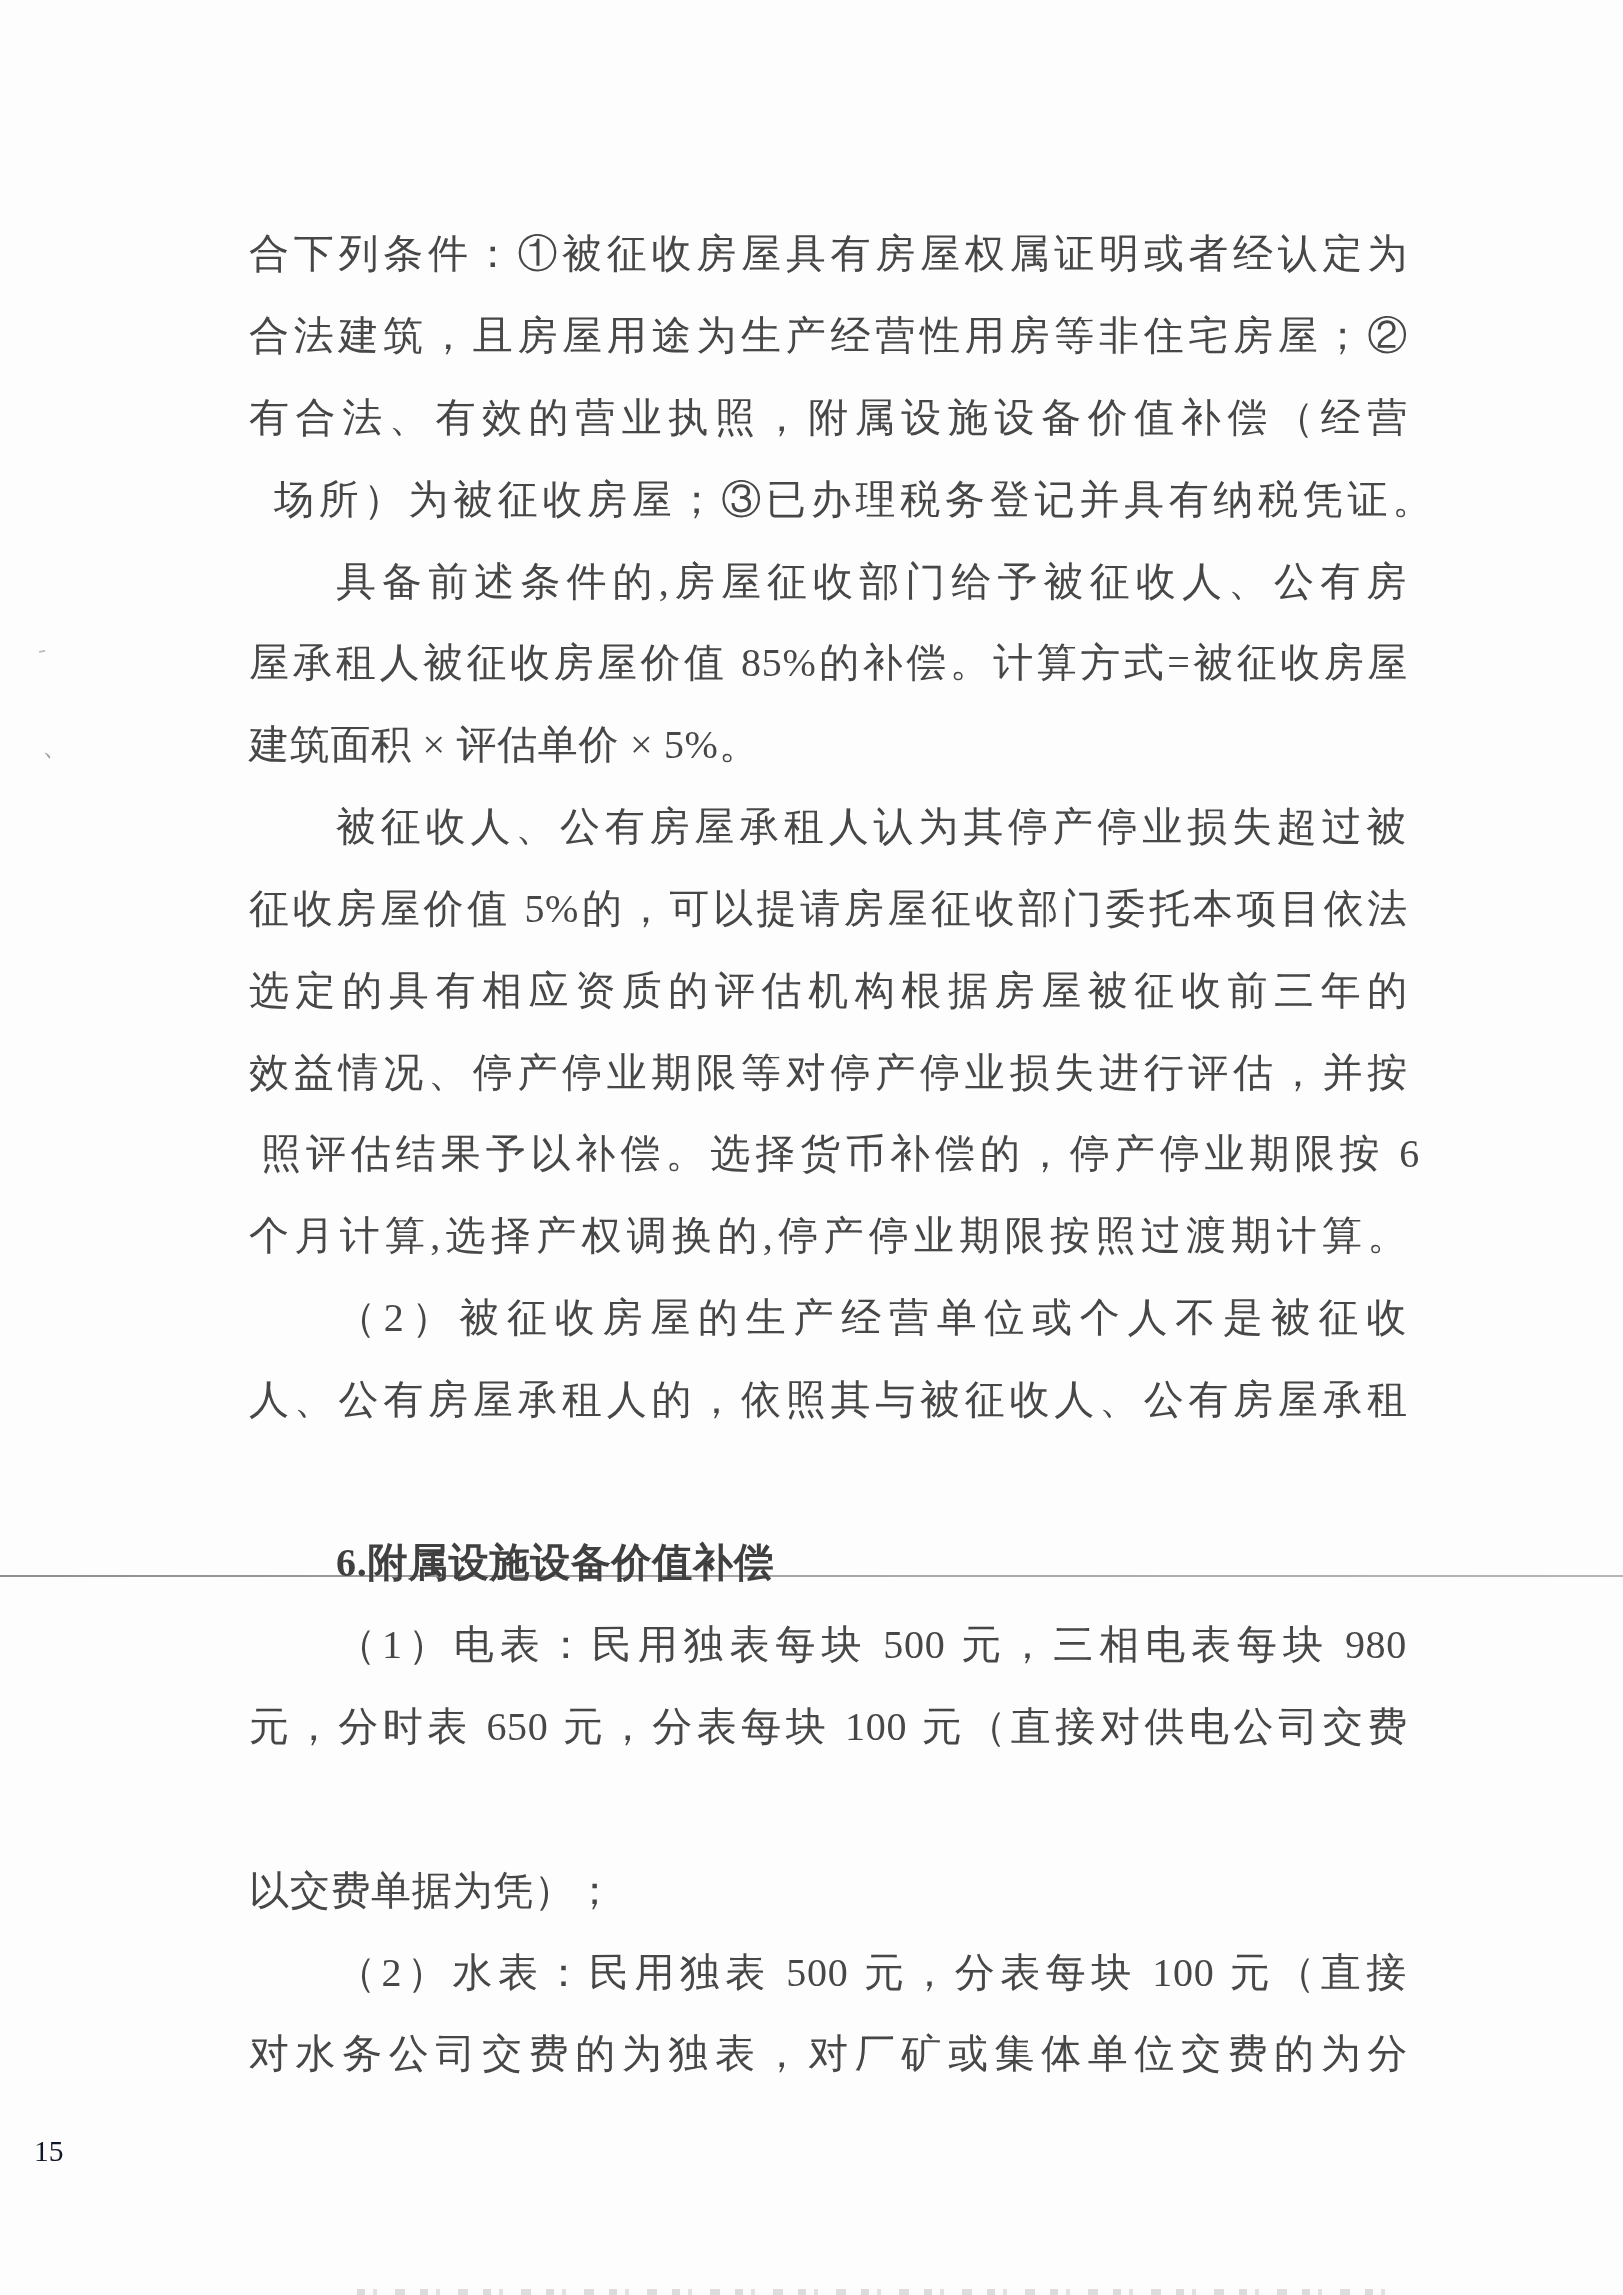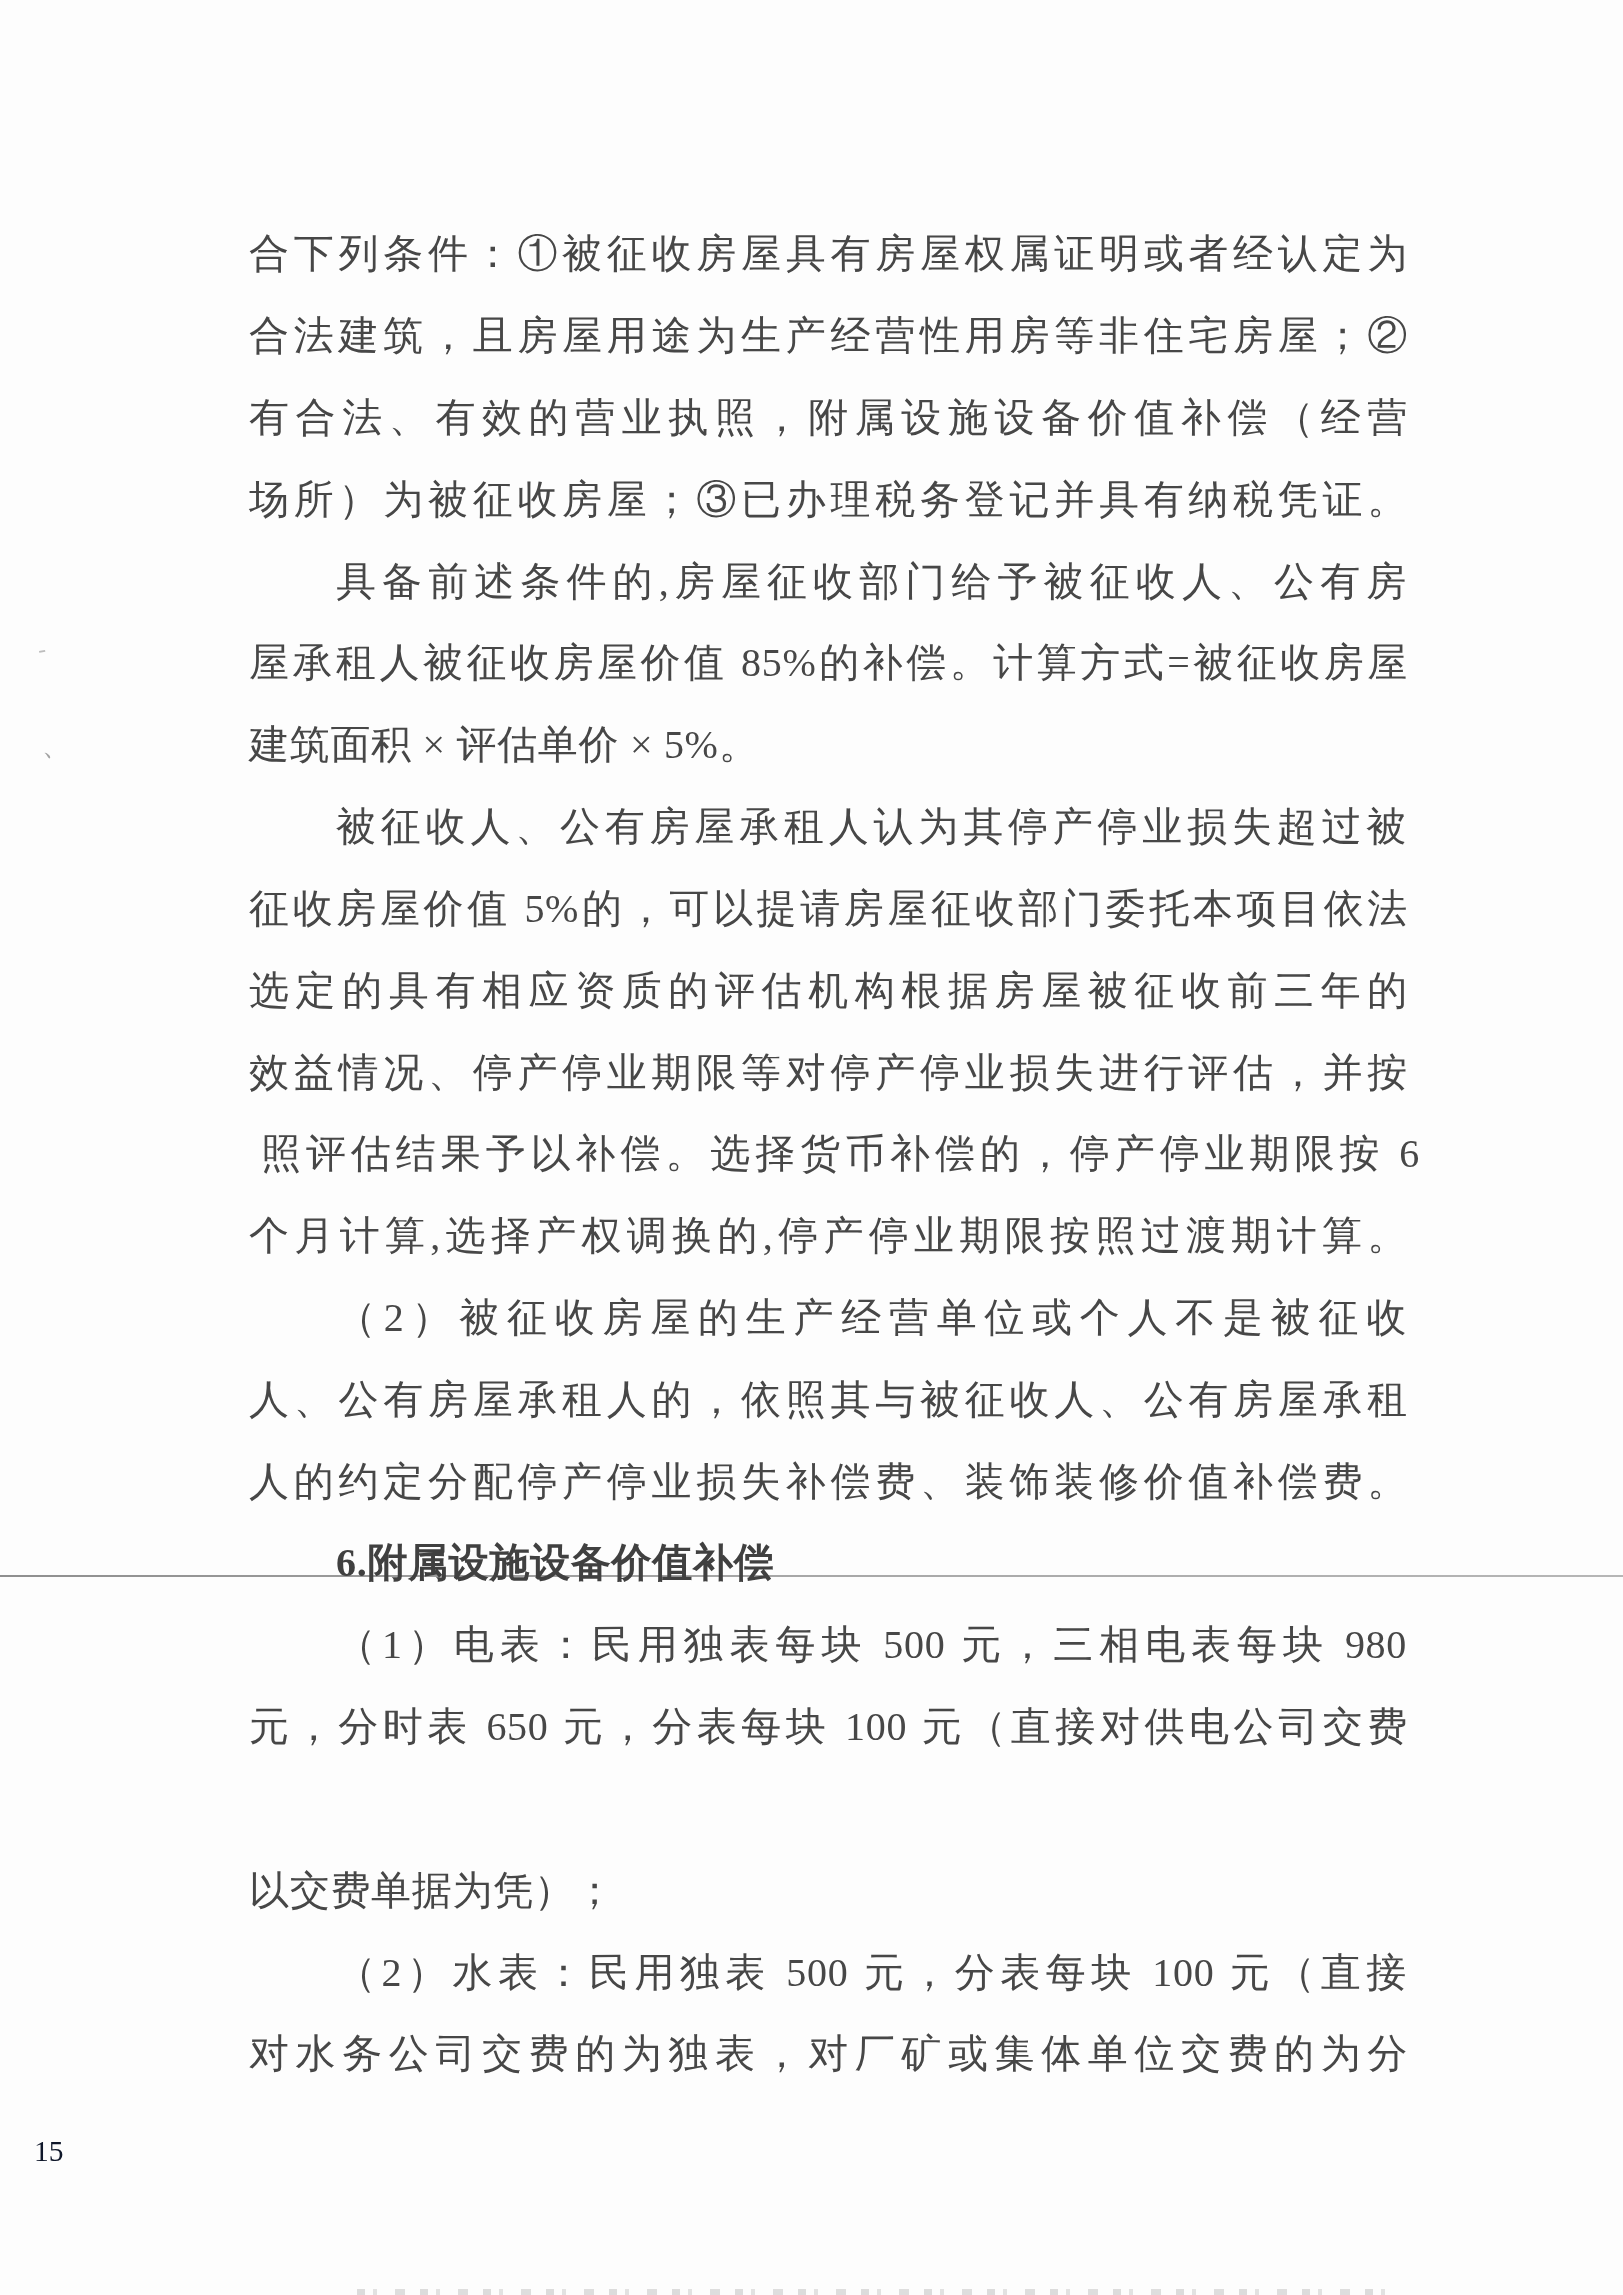--- a/index.html
+++ b/index.html
@@ -17,21 +17,21 @@
     font-size:40px;
     line-height:82px;
     color:#474747;
     text-align:justify;
     text-align-last:justify;
     letter-spacing:0.7px;
   }
   .indent{left:336px;width:1071px;}
   .short{text-align-last:auto;}
   .bold{font-weight:bold;color:#404040;}
-  .l1{top:213px;}  .l2{top:295px;}  .l3{top:377px;}  .l4{top:459px;}
+  .l1{top:213px;}  .l2{top:295px;}  .l3{top:377px;}  .l4{top:459px;margin-left:25px;}
   .l5{top:541px;}  .l6{top:622px;}  .l7{top:704px;} .l8{top:786px;}
   .l9{top:868px;} .l10{top:950px;}.l11{top:1032px;}.l12{top:1113px;margin-left:12px;}
   .l13{top:1195px;}.l14{top:1277px;}.l15{top:1359px;}.l16{top:1441px;}
   .l17{top:1522px;}.l18{top:1604px;}.l19{top:1686px;}.l20{top:1768px;}
   .l21{top:1850px;}.l22{top:1932px;}.l23{top:2013px;}
   .rule{
     position:absolute;
     top:1575px;left:0;width:1623px;height:2px;
     background:linear-gradient(to right,#8f8f8f,#a6a6a6 45%,#b6b6b6);
     z-index:1;
@@ -74,21 +74,20 @@
   <div class="line l6">屋承租人被征收房屋价值 85%的补偿。计算方式=被征收房屋</div>
   <div class="line l7 short">建筑面积 × 评估单价 × 5%。</div>
   <div class="line l8 indent">被征收人、公有房屋承租人认为其停产停业损失超过被</div>
   <div class="line l9">征收房屋价值 5%的，可以提请房屋征收部门委托本项目依法</div>
   <div class="line l10">选定的具有相应资质的评估机构根据房屋被征收前三年的</div>
   <div class="line l11">效益情况、停产停业期限等对停产停业损失进行评估，并按</div>
   <div class="line l12">照评估结果予以补偿。选择货币补偿的，停产停业期限按 6</div>
   <div class="line l13">个月计算,选择产权调换的,停产停业期限按照过渡期计算。</div>
   <div class="line l14 indent">（2）被征收房屋的生产经营单位或个人不是被征收</div>
   <div class="line l15">人、公有房屋承租人的，依照其与被征收人、公有房屋承租</div>
-  <div class="line l16">人的约定分配停产停业损失补偿费、装饰装修价值补偿费。</div>
   <div class="line l17 indent bold short">6.附属设施设备价值补偿</div>
   <div class="line l18 indent">（1）电表：民用独表每块 500 元，三相电表每块 980</div>
   <div class="line l19">元，分时表 650 元，分表每块 100 元（直接对供电公司交费</div>
   <div class="line l21 short">以交费单据为凭）；</div>
   <div class="line l22 indent">（2）水表：民用独表 500 元，分表每块 100 元（直接</div>
   <div class="line l23">对水务公司交费的为独表，对厂矿或集体单位交费的为分</div>
 
   <div class="artifact dash">-</div>
   <div class="artifact comma">、</div>
 

